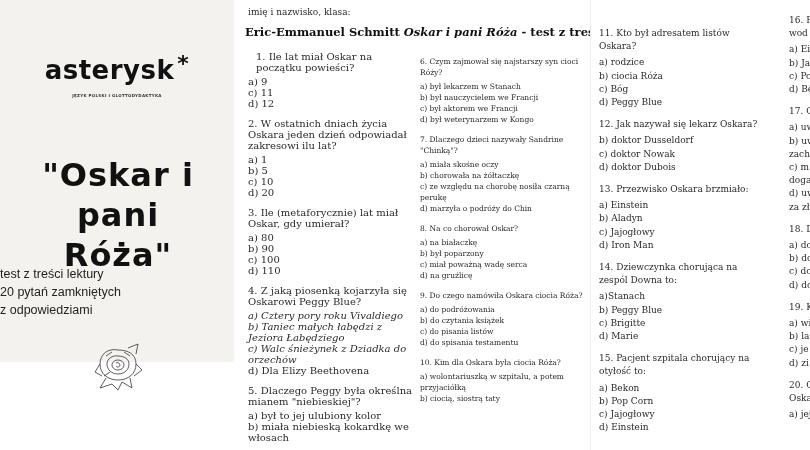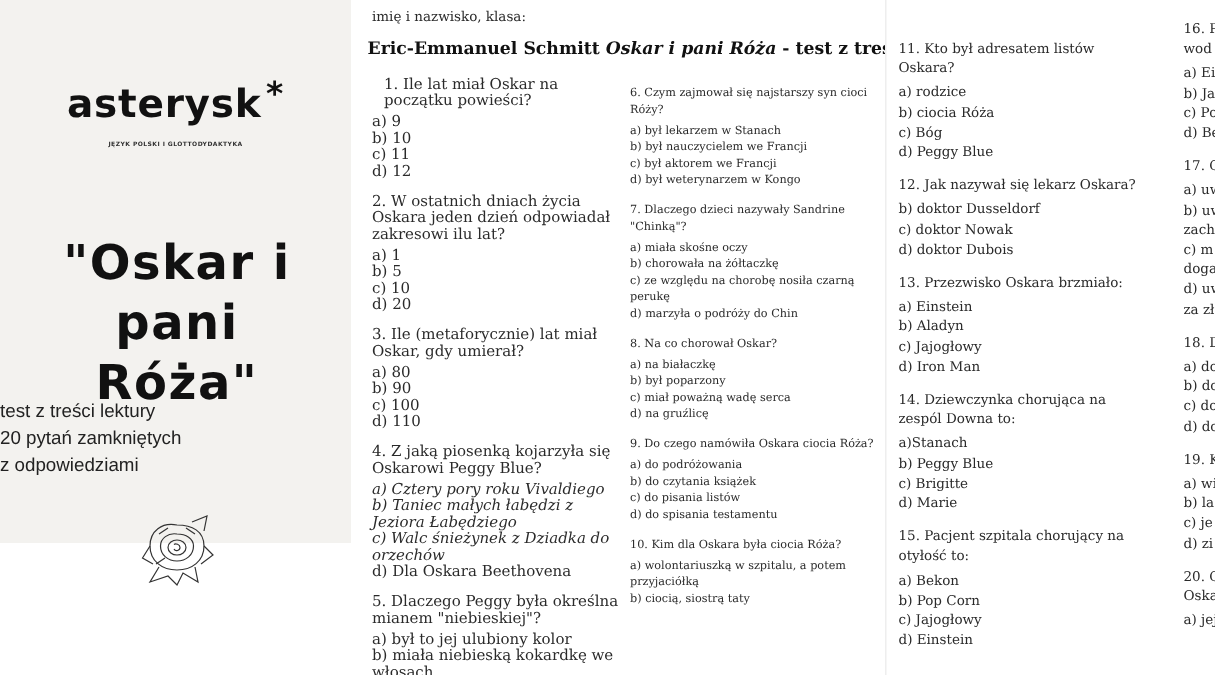--- a/index.html
+++ b/index.html
@@ -58,21 +58,20 @@
 </div>
 
 <div class="page p1">
   <div class="name-line">imię i nazwisko, klasa:</div>
   <div class="doc-title"><span>Eric-Emmanuel Schmitt </span><i>Oskar i pani Róża</i><span> - test z treści lektury</span></div>
 
   <div class="col c1">
     <div class="q">
       <div class="q-text q1-text">1. Ile lat miał Oskar na początku powieści?</div>
       <div class="opt">a) 9</div>
-      <div class="opt">b) 10</div>
       <div class="opt">c) 11</div>
       <div class="opt">d) 12</div>
     </div>
     <div class="q">
       <div class="q-text">2. W ostatnich dniach życia Oskara jeden dzień odpowiadał zakresowi ilu lat?</div>
       <div class="opt">a) 1</div>
       <div class="opt">b) 5</div>
       <div class="opt">c) 10</div>
       <div class="opt">d) 20</div>
     </div>
@@ -81,21 +80,21 @@
       <div class="opt">a) 80</div>
       <div class="opt">b) 90</div>
       <div class="opt">c) 100</div>
       <div class="opt">d) 110</div>
     </div>
     <div class="q">
       <div class="q-text">4. Z jaką piosenką kojarzyła się Oskarowi Peggy Blue?</div>
       <div class="opt it">a) Cztery pory roku Vivaldiego</div>
       <div class="opt it">b) Taniec małych łabędzi z Jeziora Łabędziego</div>
       <div class="opt it">c) Walc śnieżynek z Dziadka do orzechów</div>
-      <div class="opt">d) Dla Oskara Beethovena</div>
+      <div class="opt">d) Dla Elizy Beethovena</div>
     </div>
     <div class="q">
       <div class="q-text">5. Dlaczego Peggy była określna mianem "niebieskiej"?</div>
       <div class="opt">a) był to jej ulubiony kolor</div>
       <div class="opt">b) miała niebieską kokardkę we włosach</div>
     </div>
   </div>
 
   <div class="col c2">
     <div class="q">

